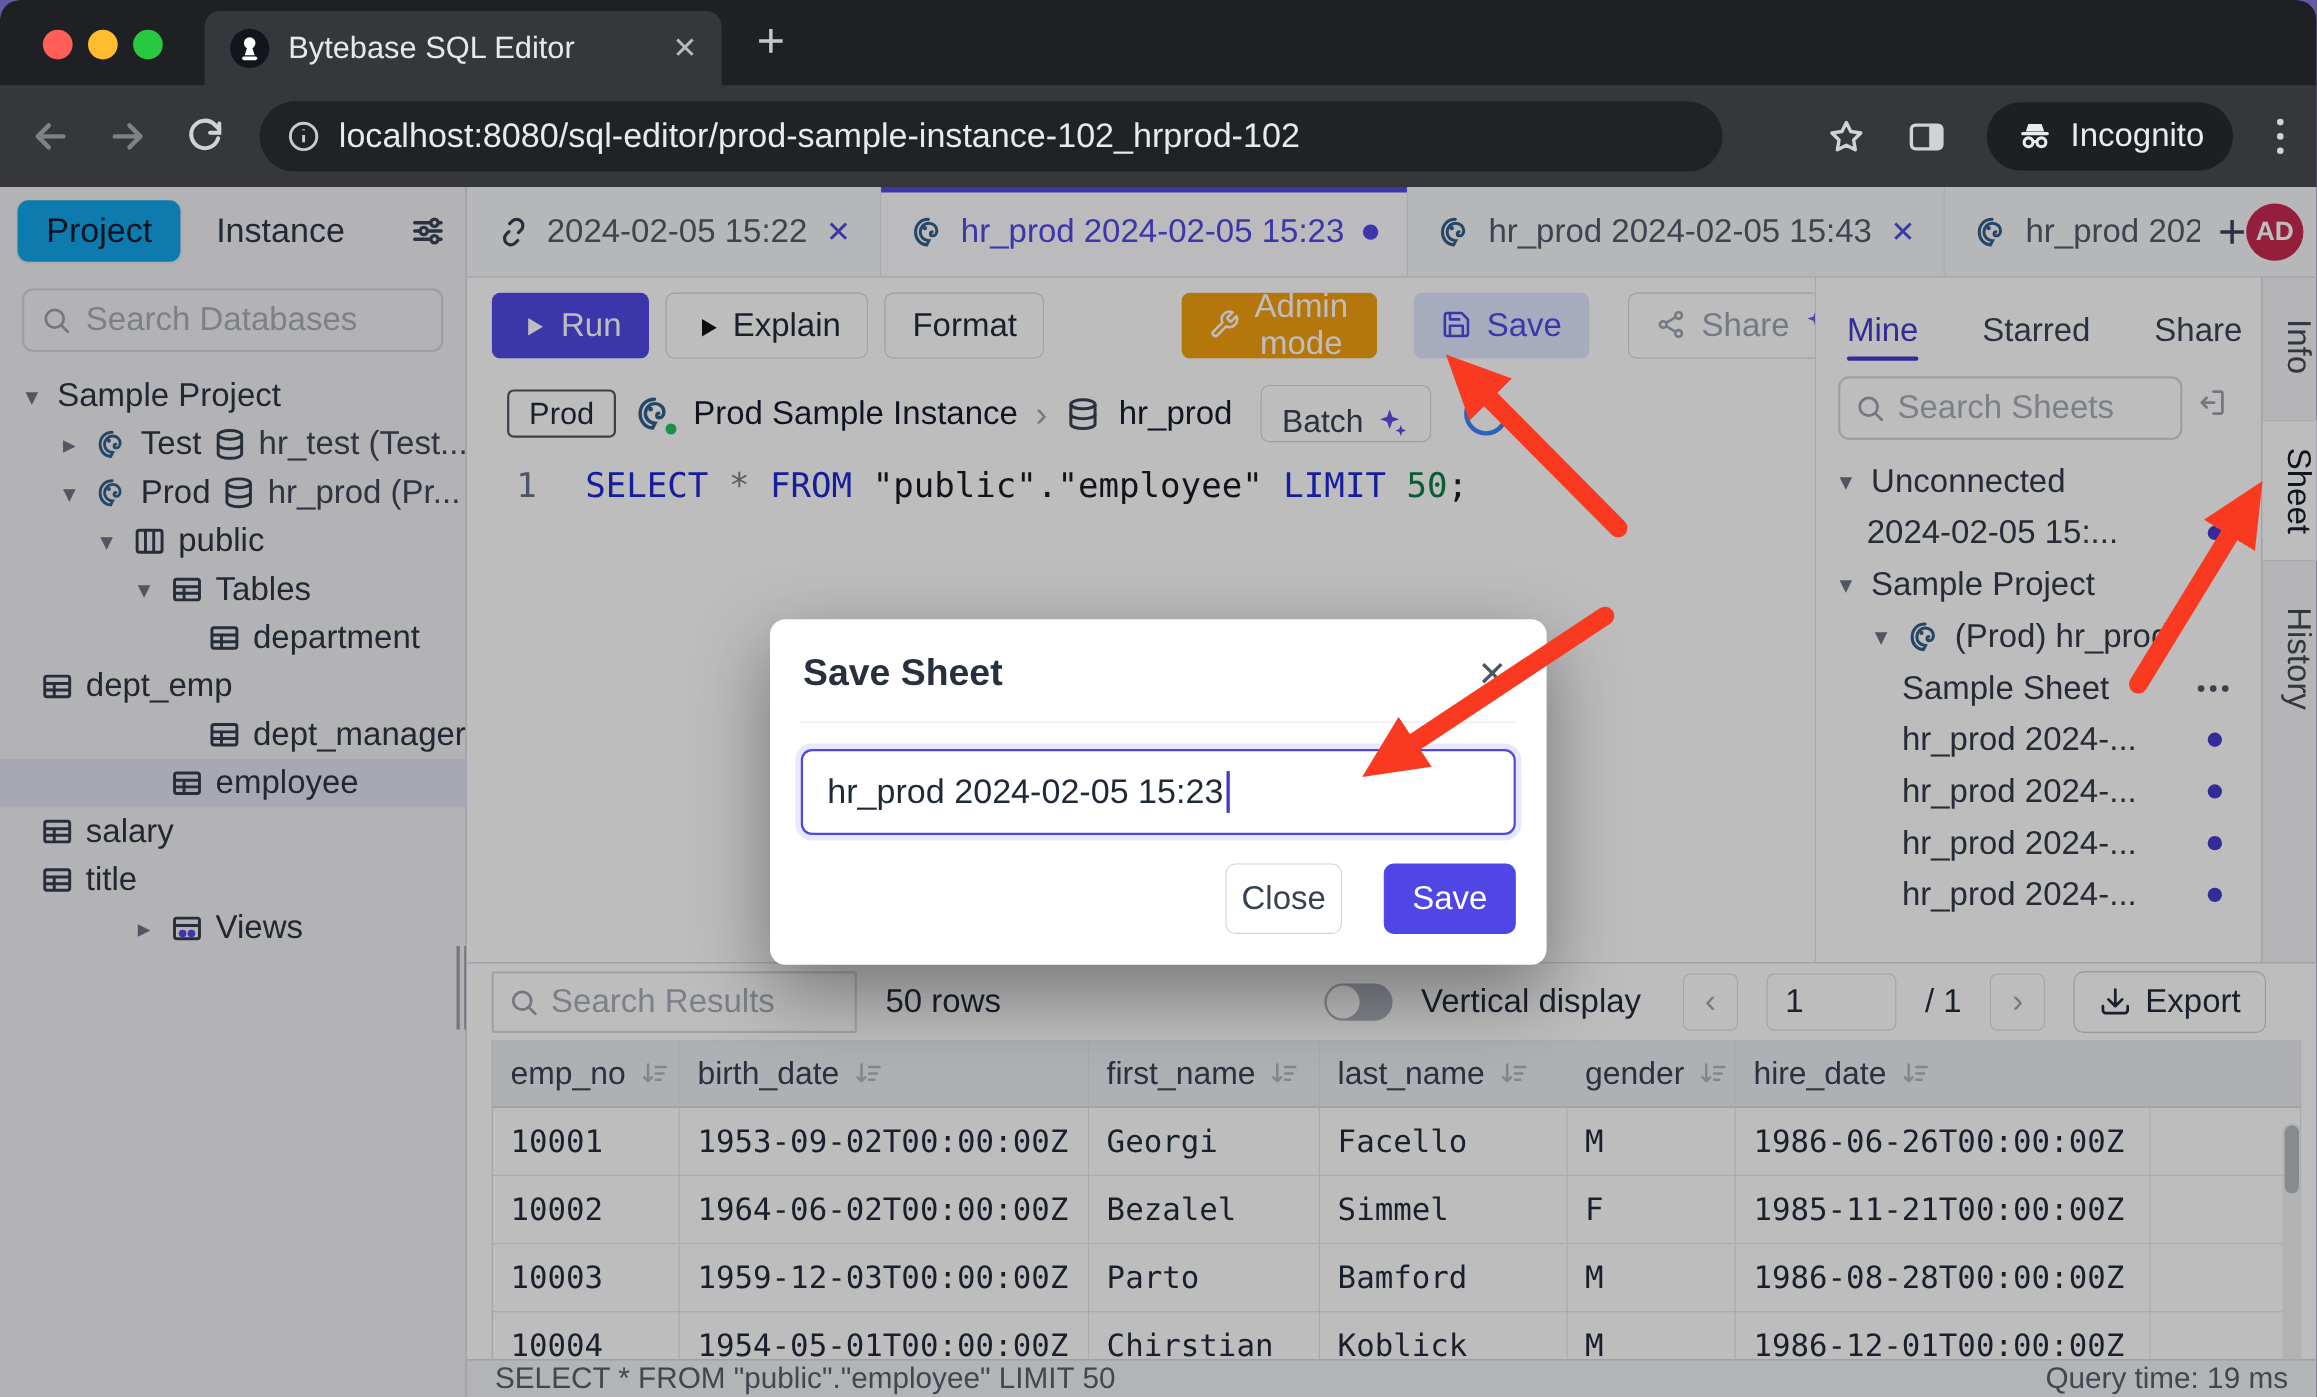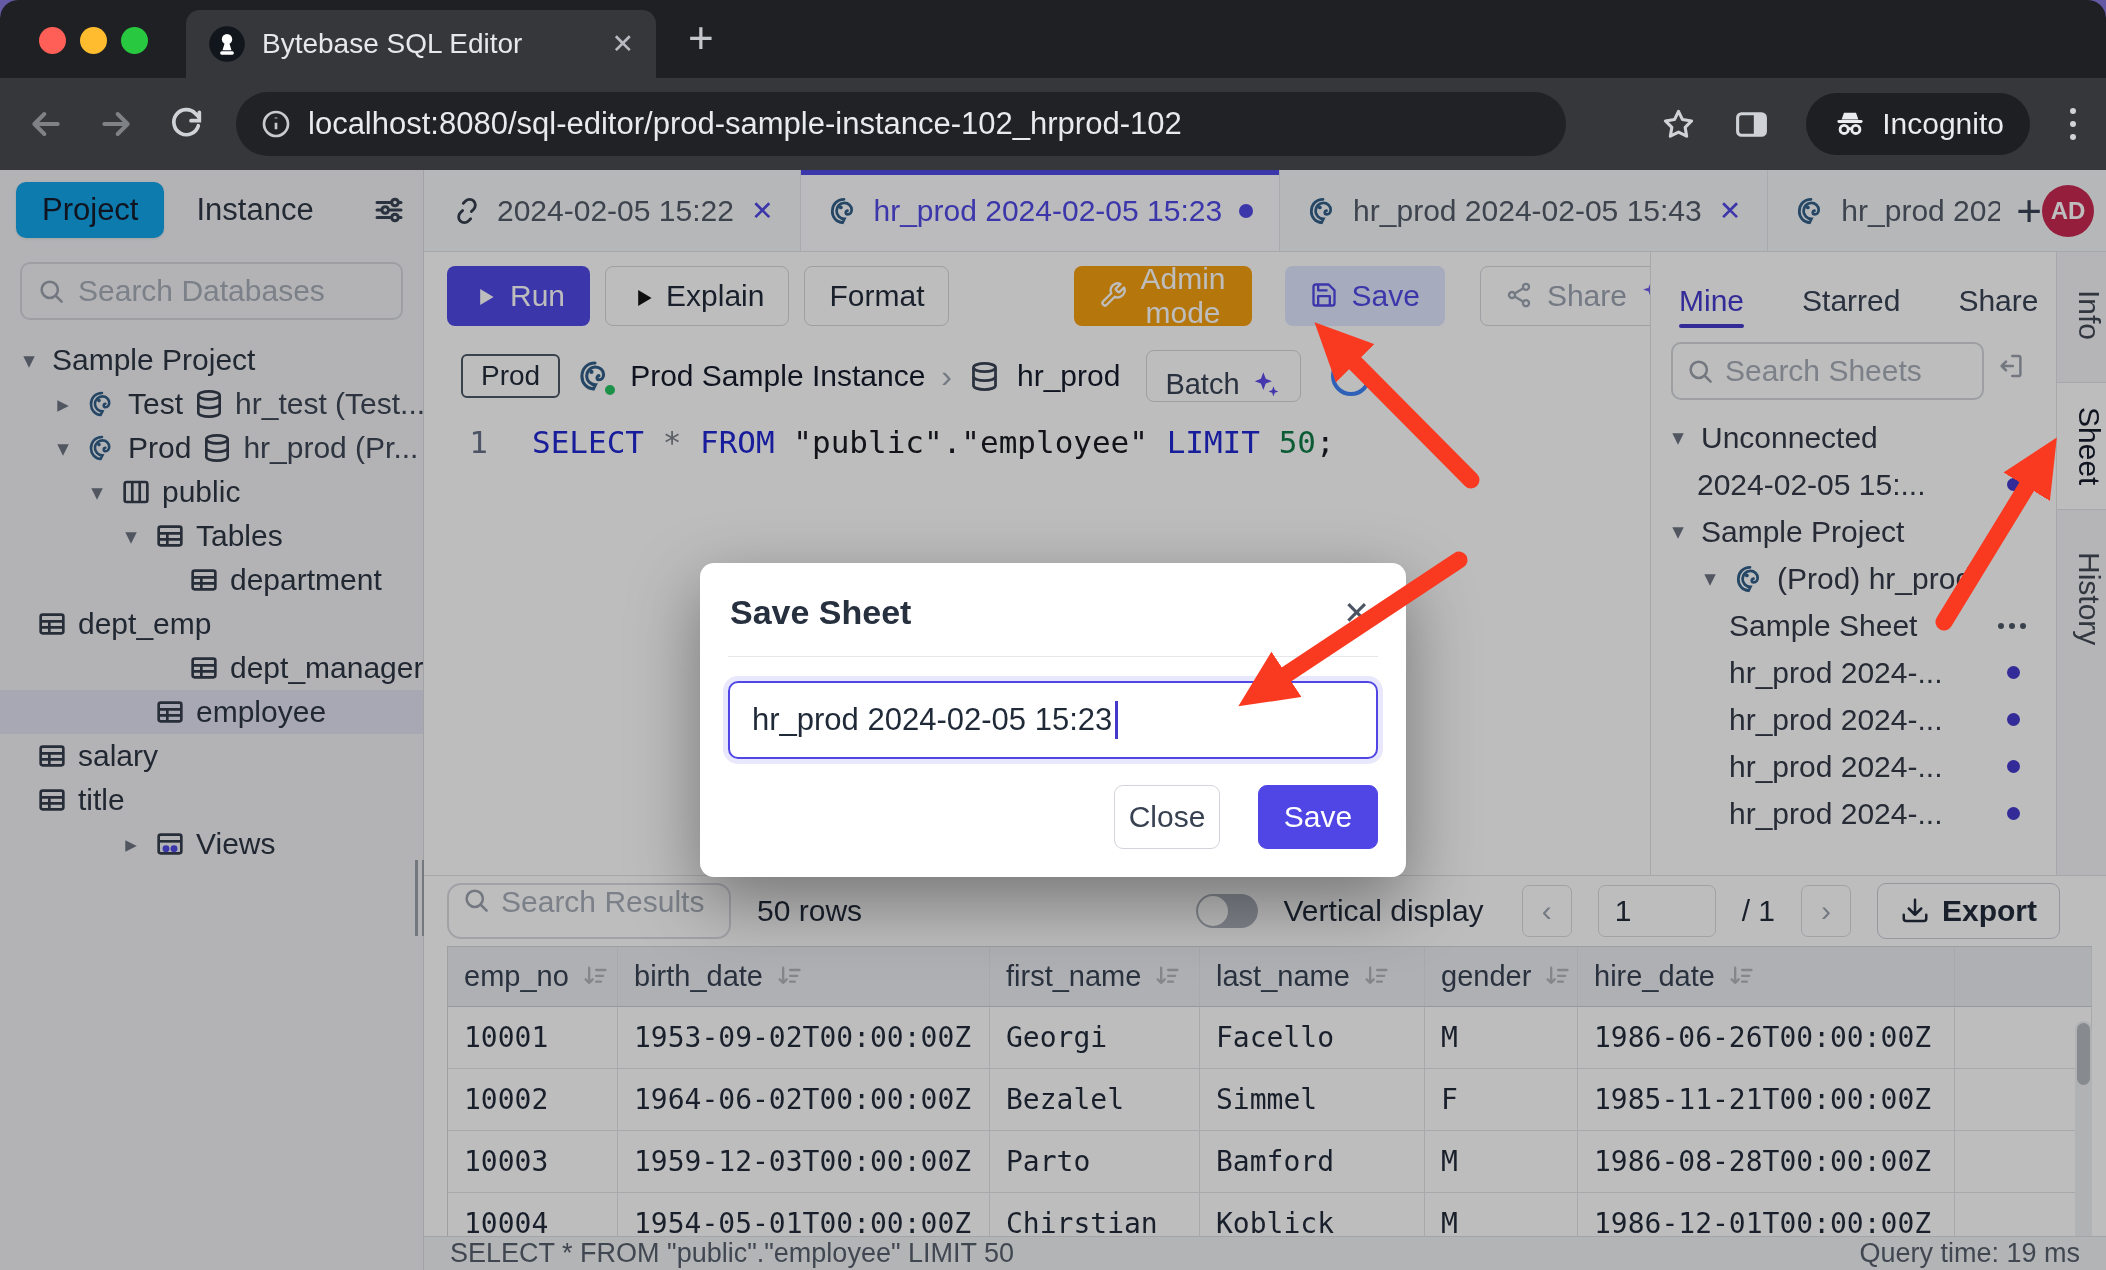--- a/index.html
+++ b/index.html
@@ -104,29 +104,29 @@
   .srow .menu { margin-left:auto; margin-right:30px; display:flex; gap:5px; }
   .srow .menu i { width:6px; height:6px; border-radius:50%; background:#4b5563; }
   .srow .ticn { width:34px; height:34px; }
 
   
   .rail-item { writing-mode:vertical-rl; font-size:30px; color:#3f4752; padding:24px 0; width:49px; text-align:center; }
   .rail-item.active { background:#fff; color:#111827; border-top:1px solid #e1e3e7; border-bottom:1px solid #e1e3e7; }
 
   
   .resbar { height:70px; display:flex; align-items:center; padding:0 46px 0 23px; gap:26px; }
-  .res-search { width:284px; height:56px; border:2px solid #d9dbdf; border-radius:14px; display:flex; align-items:flex-start; gap:10px; padding:0 12px; }
+  .res-search { width:332px; height:56px; border:2px solid #d9dbdf; border-radius:2px; display:flex; align-items:center; gap:10px; padding:0 12px; }
   .rowcount { font-size:30px; color:#1f2937; }
   .toggle { margin-left:auto; width:62px; height:34px; background:#abb0b8; border-radius:17px; position:relative; flex:none; }
   .toggle i { position:absolute; left:2px; top:2px; width:30px; height:30px; border-radius:50%; background:#fff; }
   .tgl-label { font-size:30px; color:#1f2937; margin-right:12px; }
   .pgbtn { width:50px; height:52px; border:1px solid #d9dbdf; border-radius:7px; display:flex; align-items:center; justify-content:center; color:#9ca3af; font-size:30px; background:#fff; }
   .pginput { width:118px; height:52px; border:1px solid #d9dbdf; border-radius:7px; font-size:30px; color:#1f2937; padding-left:16px; background:#fff; font-family:inherit; }
   .pgtotal { font-size:30px; color:#1f2937; }
-  .export { height:56px; border:1px solid #c9ccd2; border-radius:9px; background:#fff; display:flex; align-items:center; gap:12px; padding:0 22px; font-size:30px; color:#1f2937; font-weight:700; }
+  .export { height:56px; border:1px solid #c9ccd2; border-radius:9px; background:#fff; display:flex; align-items:center; gap:12px; padding:0 22px; font-size:30px; color:#1f2937; font-weight:400; }
   .export svg { width:30px; height:30px; }
   .tablewrap { position:relative; margin-left:23px; width:1645px; }
   .grid { display:grid; grid-template-columns:170px 372px 210px 225px 153px 377px 1fr; border-top:1px solid #d4d6da; border-left:1px solid #d4d6da; }
   .cell { border-right:1px solid #e2e4e8; border-bottom:1px solid #e2e4e8; height:62px; display:flex; align-items:center; padding:0 16px; font-family:"DejaVu Sans Mono", monospace; font-size:28px; color:#1f2937; white-space:nowrap; overflow:hidden; }
   .cell.hdr { background:#eceef1; border-bottom:1px solid #c9ccd2; height:60px; font-family:"Liberation Sans", sans-serif; font-size:29px; font-weight:500; color:#374151; gap:12px; }
   .sortic { width:28px; height:28px; color:#b0b4ba; flex:none; }
   .vscroll { position:absolute; right:0; top:75px; bottom:0; width:17px; background:#eef0f2; border-radius:9px; }
   .vthumb { margin:2px; height:62px; background:#b6b9be; border-radius:8px; }
 
   

